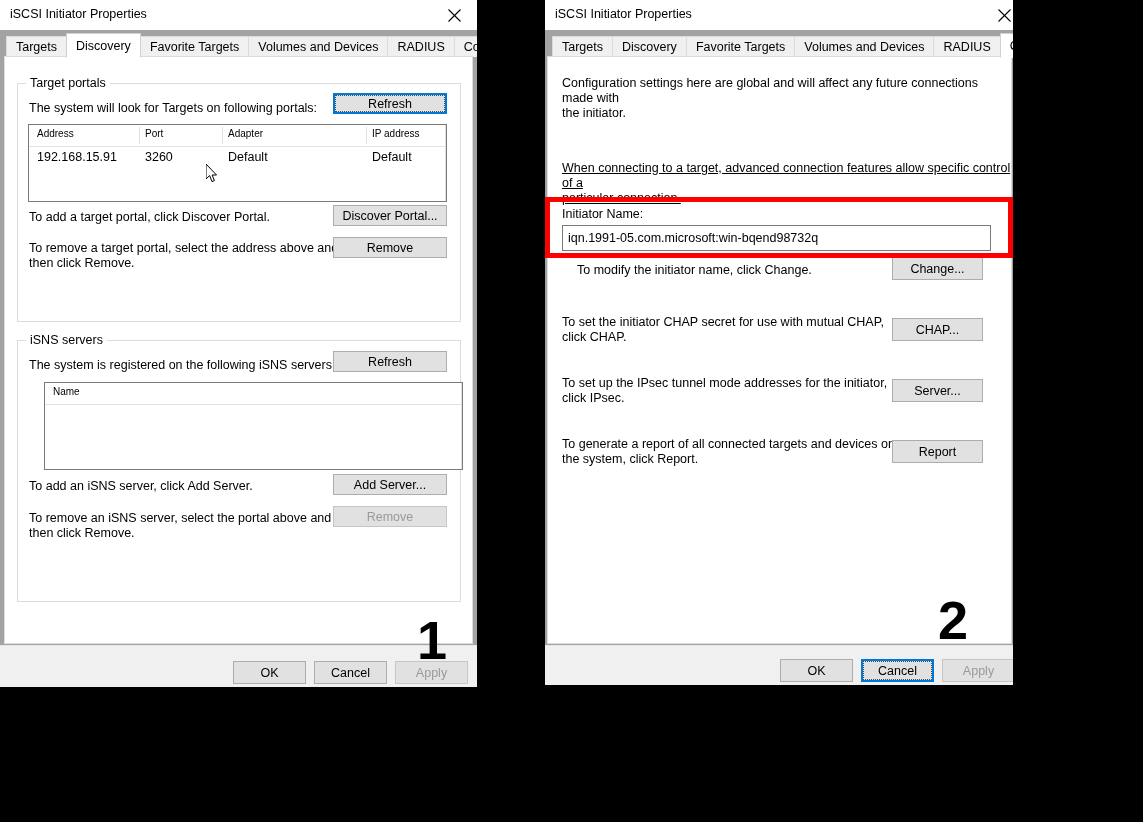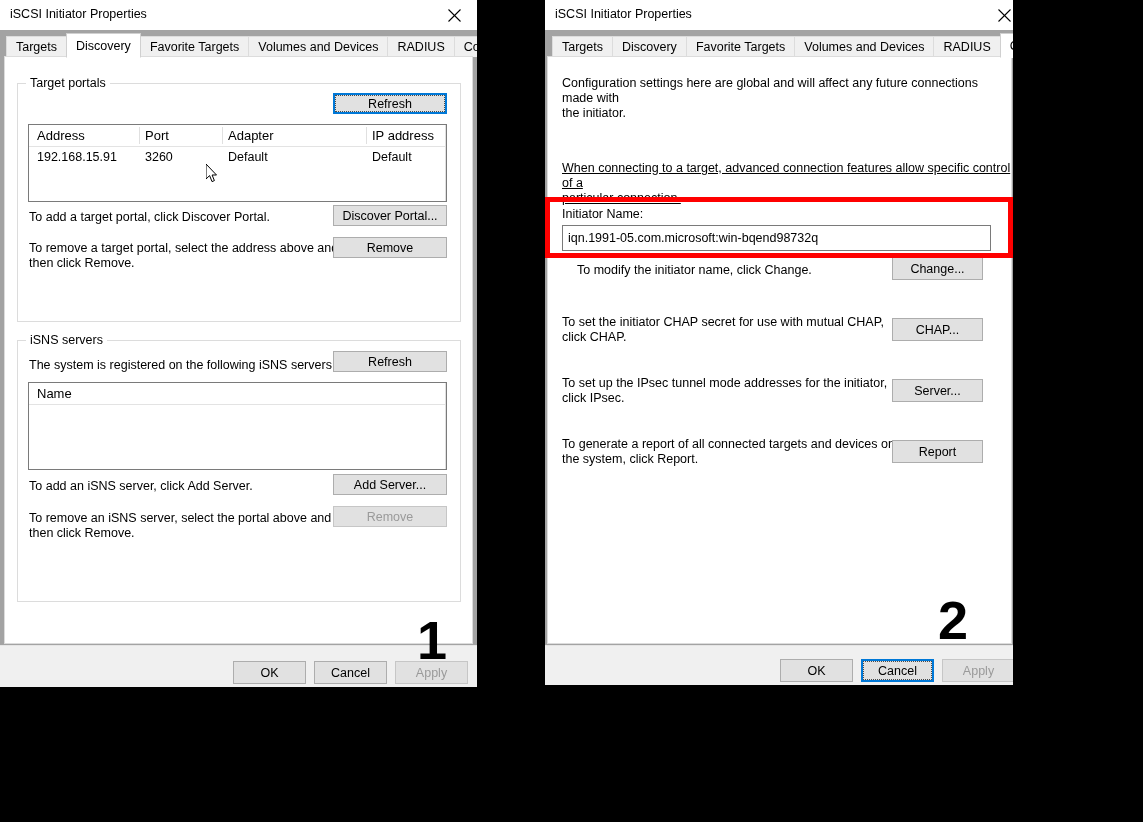--- a/index.html
+++ b/index.html
@@ -164,21 +164,21 @@
   }
   .list-head {
     position: relative;
     height: 21px;
     background: #ffffff;
     border-bottom: 1px solid #e3e3e3;
   }
   .list-head .col {
     position: absolute;
     top: 3px;
-    font-size: 13px;
+    font-size: 10px;
     white-space: nowrap;
   }
   .colsep {
     position: absolute;
     top: 2px;
     width: 1px;
     height: 17px;
     background: #e0e0e0;
   }
   .list-row {
@@ -275,20 +275,21 @@
     <div class="tab">Volumes and Devices</div>
     <div class="tab">RADIUS</div>
     <div class="tab">Configuration</div>
   </div>
 
   <div class="tabbody" id="body-left">
 
     <div class="groupbox" style="left:12px; top:26px; width:444px; height:239px;">
       <div class="legend">Target portals</div>
 
+      <div class="lbl" style="left:11px; top:17px;"><span>The system will look for Targets on following portals:</span></div>
 
       <div class="btn focused" style="left:315px; top:9px; width:114px; height:21px;">
         <span class="inner">Refresh</span>
       </div>
 
       <div class="listbox" style="left:10px; top:40px; width:419px; height:78px;">
         <div class="list-head">
           <div class="col" style="left:8px;">Address</div>
           <div class="col" style="left:116px;">Port</div>
           <div class="col" style="left:199px;">Adapter</div>
@@ -320,21 +321,21 @@
 
     <div class="groupbox" style="left:12px; top:283px; width:444px; height:262px;">
       <div class="legend">iSNS servers</div>
 
       <div class="lbl" style="left:11px; top:17px;"><span>The system is registered on the following iSNS servers:</span></div>
 
       <div class="btn" style="left:315px; top:10px; width:114px; height:21px;">
         <span>Refresh</span>
       </div>
 
-      <div class="listbox" style="left:10px; top:41px; width:419px; height:88px;">
+      <div class="listbox" style="left:26px; top:41px; width:419px; height:88px;">
         <div class="list-head">
           <div class="col" style="left:8px;">Name</div>
         </div>
         <div class="vscroll-stub"></div>
       </div>
 
       <div class="lbl" style="left:11px; top:138px;"><span>To add an iSNS server, click Add Server.</span></div>
       <div class="btn" style="left:315px; top:133px; width:114px; height:21px;">
         <span>Add Server...</span>
       </div>

